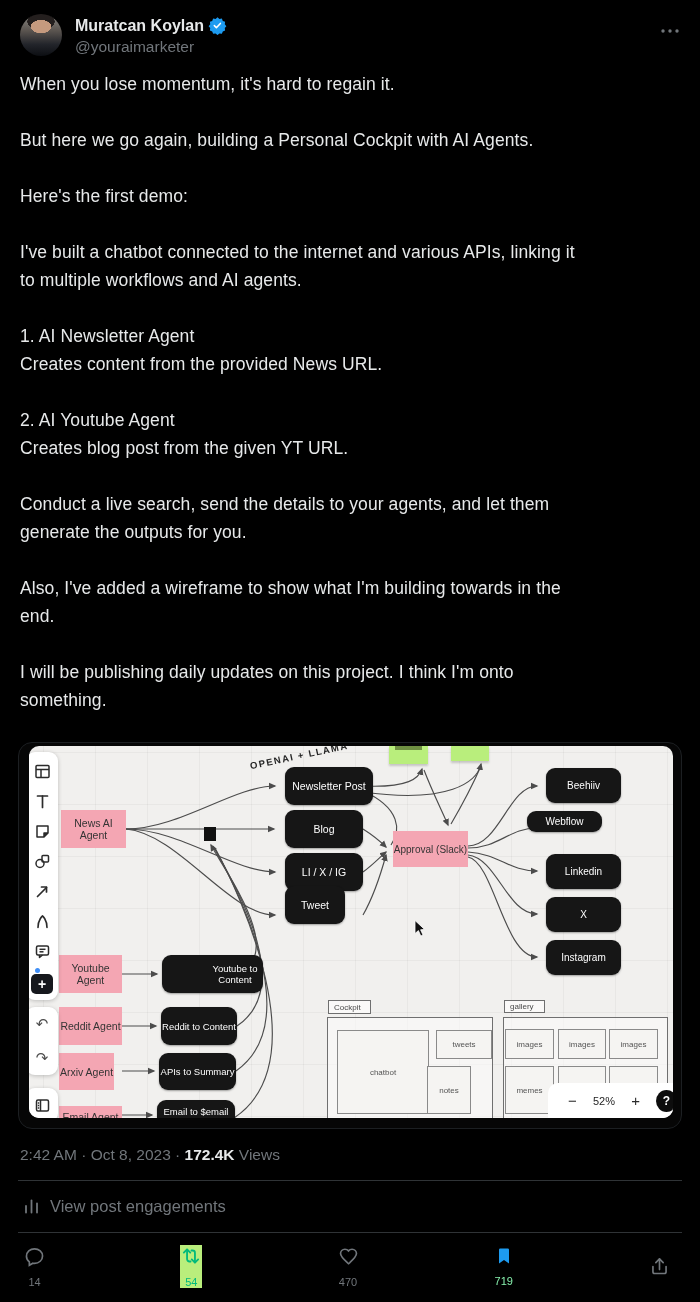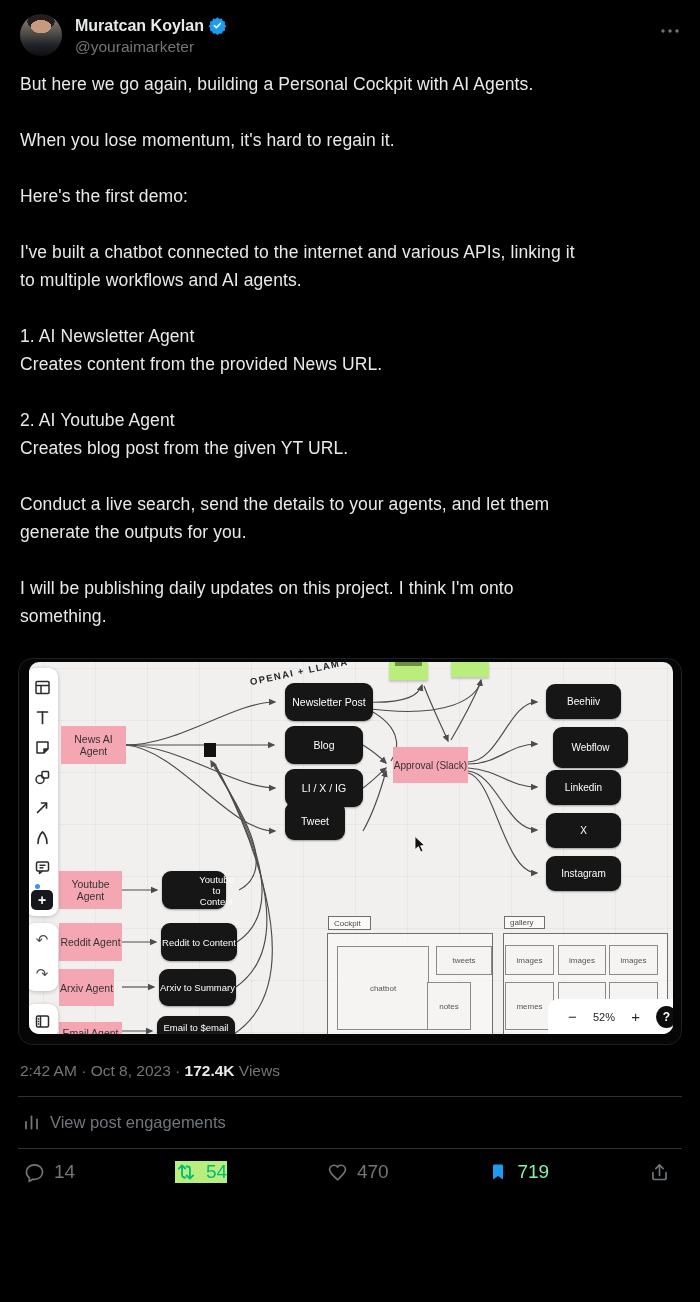--- a/index.html
+++ b/index.html
@@ -84,21 +84,21 @@
     font-size:12px; font-weight:700; display:flex; align-items:center; justify-content:center; margin-left:8px; }
   .cursor { position:absolute; z-index:6; }
   
   .timestamp { margin:0 18px; padding:17px 2px 16px 2px; border-bottom:1px solid #2f3336;
     font-size:15.5px; color:#71767b; }
   .timestamp b { color:#e7e9ea; font-weight:700; }
   .engagements { margin:0 18px; padding:16px 4px; border-bottom:1px solid #2f3336;
     display:flex; align-items:center; gap:9px; color:#71767b; font-size:16.5px; cursor:pointer; }
   .actions { display:flex; justify-content:space-between; align-items:center;
     padding:12px 30px 0 24px; }
-  .action { display:flex; align-items:center; gap:9px; font-size:19px; color:#71767b; cursor:pointer; }
+  .action { display:flex; align-items:center; gap:9px; font-size:11px; color:#71767b; cursor:pointer;flex-direction:column; }
   .action.green { color:#00ba7c; }
   .action.blue { color:#86efac; }
 </style>
 </head>
 <body>
 
 <div class="header">
   <div class="avatar"></div>
   <div class="author-block">
     <div class="author-row">
@@ -117,31 +117,33 @@
         <g fill="#71767b">
           <circle cx="3" cy="3" r="1.7"></circle>
           <circle cx="10" cy="3" r="1.7"></circle>
           <circle cx="17" cy="3" r="1.7"></circle>
         </g>
       </svg>
   </div>
 </div>
 
 <div class="tweet-text" id="tweet-body">
+    <p>When you lose momentum, it's hard to regain it.</p>
     <p>But here we go again, building a Personal Cockpit with AI Agents.</p>
-    <p>When you lose momentum, it's hard to regain it.</p>
     <p>Here's the first demo:</p>
     <p>I've built a chatbot connected to the internet and various APIs, linking it
 to multiple workflows and AI agents.</p>
     <p>1. AI Newsletter Agent
 Creates content from the provided News URL.</p>
     <p>2. AI Youtube Agent
 Creates blog post from the given YT URL.</p>
     <p>Conduct a live search, send the details to your agents, and let them
 generate the outputs for you.</p>
+    <p>Also, I've added a wireframe to show what I'm building towards in the
+end.</p>
     <p>I will be publishing daily updates on this project. I think I'm onto
 something.</p>
   </div>
 
 <div class="media">
   <div class="canvas">
 
     <svg class="wires" width="644" height="372" viewBox="0 0 644 372">
       <defs>
         <marker id="ah" markerWidth="7" markerHeight="7" refX="5.2" refY="3.5" orient="auto">
@@ -192,28 +194,28 @@
     <div class="node pink" style="left:364px;top:85px;width:75px;height:36px;font-size:10px;">Approval (Slack)</div>
 
     <div class="node dbox" style="left:256px;top:21px;width:88px;height:38px;">Newsletter Post</div>
     <div class="node dbox" style="left:256px;top:64px;width:78px;height:38px;">Blog</div>
     <div class="node dbox" style="left:256px;top:107px;width:78px;height:38px;">LI / X / IG</div>
     <div class="node dbox" style="left:256px;top:140px;width:60px;height:38px;">Tweet</div>
 
     <div class="node blacksq" style="left:175px;top:81px;width:12px;height:14px;"></div>
 
     <div class="node dbox" style="left:517px;top:22px;width:75px;height:35px;font-size:10px;">Beehiiv</div>
-    <div class="node dbox" style="left:524px;top:65px;width:75px;height:41px;font-size:10px;">Webflow</div>
+    <div class="node dbox" style="left:498px;top:65px;width:75px;height:21px;font-size:10px;">Webflow</div>
     <div class="node dbox" style="left:517px;top:108px;width:75px;height:35px;font-size:10px;">Linkedin</div>
     <div class="node dbox" style="left:517px;top:151px;width:75px;height:35px;font-size:10px;">X</div>
     <div class="node dbox" style="left:517px;top:194px;width:75px;height:35px;font-size:10px;">Instagram</div>
 
-    <div class="node dbox conv" style="left:133px;top:209px;width:64px;height:38px;padding-left:47px;">Youtube to Content</div>
+    <div class="node dbox conv" style="left:133px;top:209px;width:101px;height:38px;padding-left:47px;">Youtube to Content</div>
     <div class="node dbox conv" style="left:132px;top:261px;width:76px;height:38px;white-space:nowrap;">Reddit to Content</div>
-    <div class="node dbox conv" style="left:130px;top:307px;width:77px;height:37px;white-space:nowrap;">Arxiv to Summary</div>
+    <div class="node dbox conv" style="left:130px;top:307px;width:77px;height:37px;white-space:nowrap;">APIs to Summary</div>
     <div class="node dbox conv" style="left:128px;top:354px;width:78px;height:38px;white-space:nowrap;align-items:flex-start;padding-top:6px;">Email to $email</div>
 
     <div class="wf-label" style="left:299px;top:254px;width:43px;height:14px;">Cockpit</div>
     <div class="wf" style="left:298px;top:271px;width:166px;height:104px;"></div>
     <div class="wf-inner" style="left:308px;top:284px;width:92px;height:84px;">chatbot</div>
     <div class="wf-inner" style="left:407px;top:284px;width:56px;height:29px;">tweets</div>
     <div class="wf-inner" style="left:398px;top:320px;width:44px;height:48px;">notes</div>
 
     <div class="wf-label" style="left:475px;top:254px;width:41px;height:13px;">gallery</div>
     <div class="wf" style="left:474px;top:271px;width:165px;height:104px;"></div>

